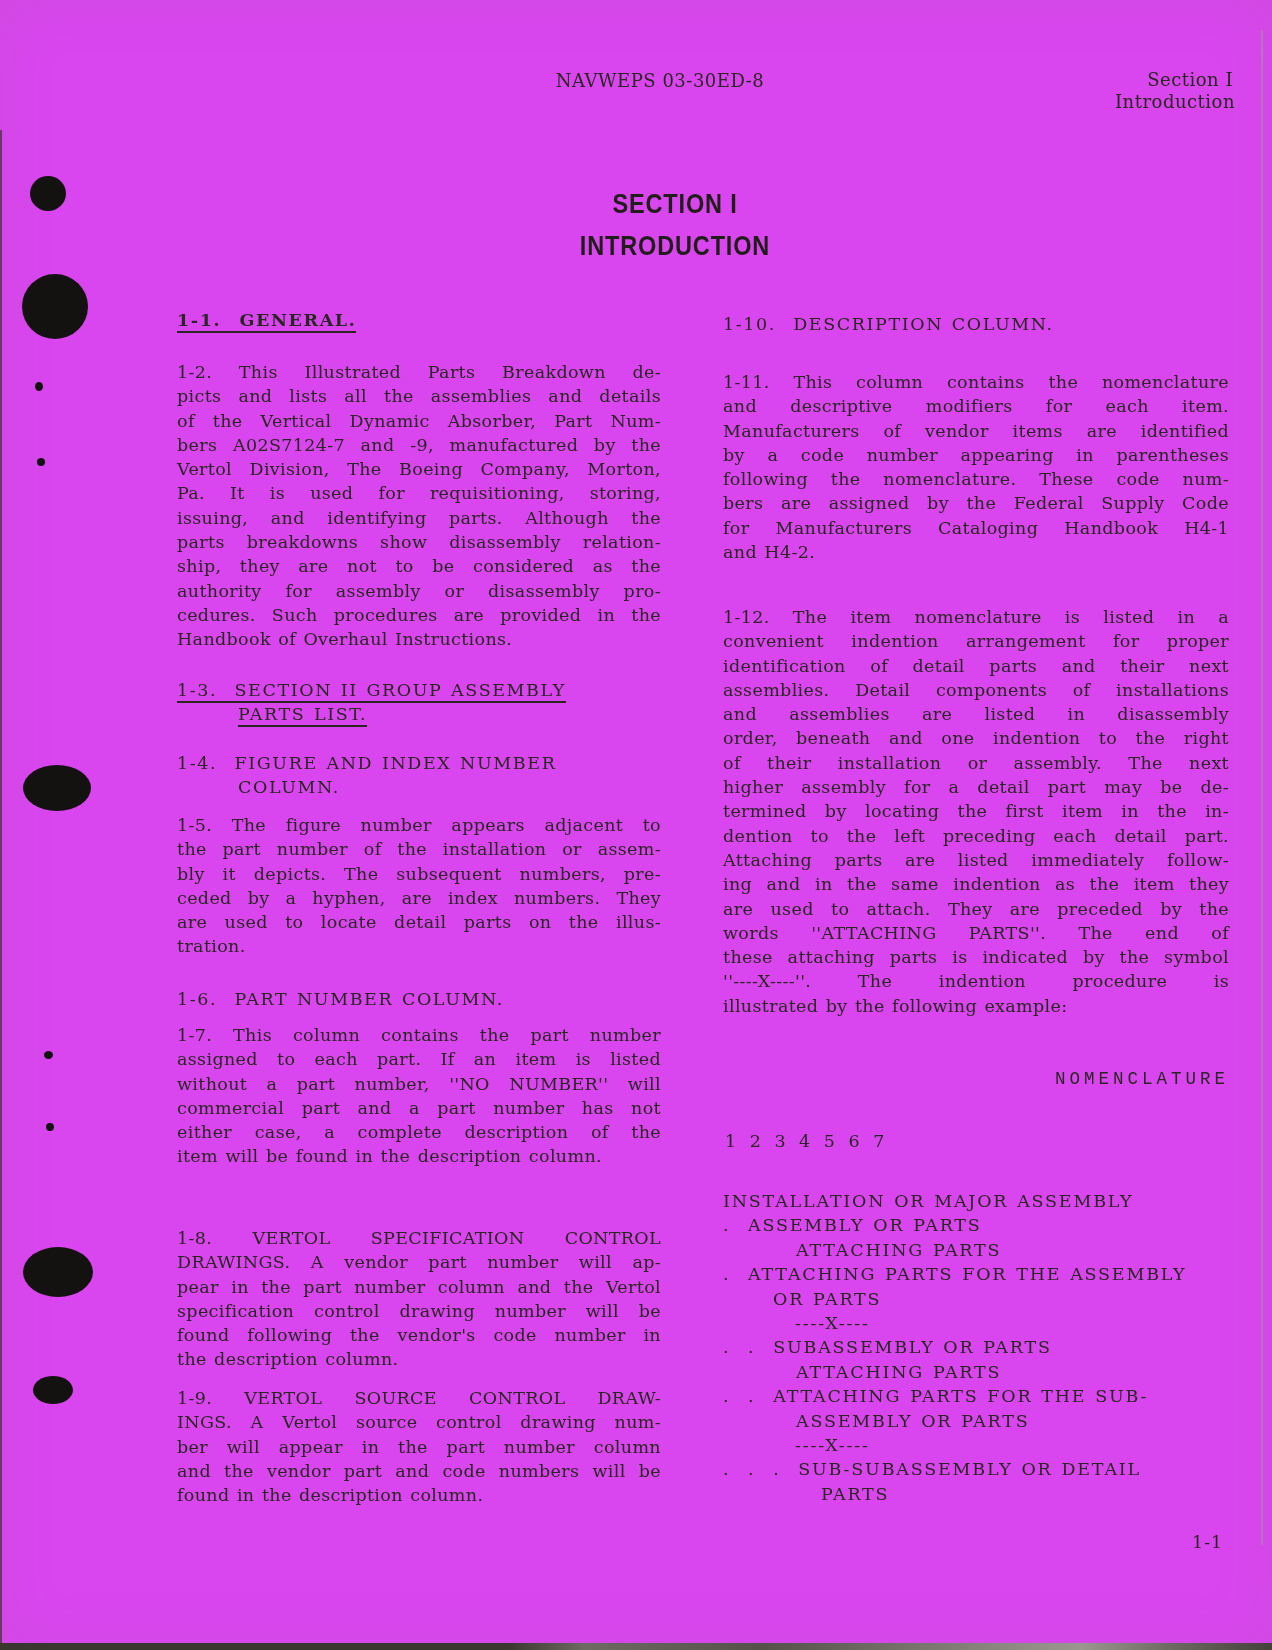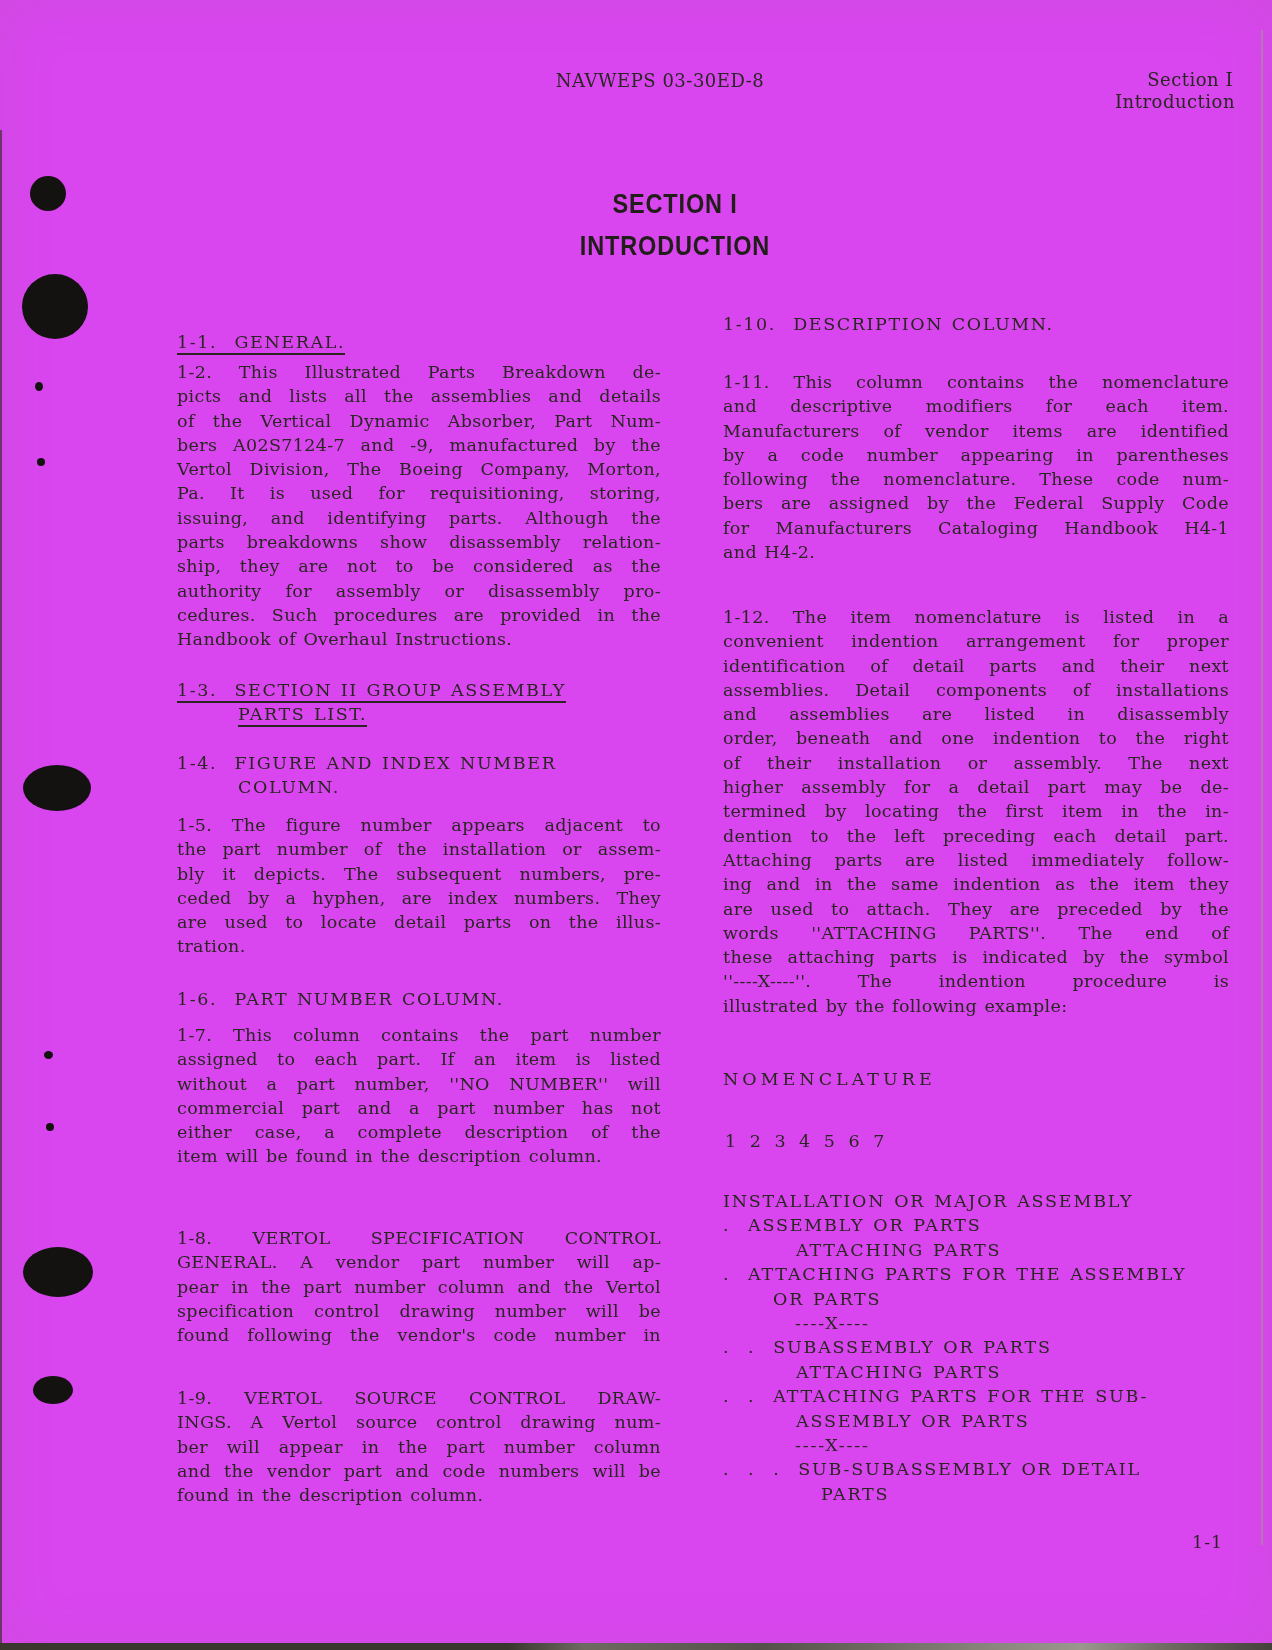--- a/index.html
+++ b/index.html
@@ -30,33 +30,33 @@
   #title2{left:675px;top:232px;}
   
   .blk{position:absolute;font-size:17.5px;line-height:24.3px;word-spacing:1.5px;letter-spacing:0.35px;}
   .lcol{left:177px;width:484px;}
   .rcol{left:723px;width:506px;}
   .tline{text-align:justify;text-align-last:justify;}
   .tline.last{text-align-last:left;}
   .hline{white-space:pre;letter-spacing:1.6px;}
   .u{border-bottom:2px solid #2a2722;padding-bottom:1px;}
   .indent2{margin-left:61px;}
-  #h11{top:330px;}
+  #h11{top:308px;font-weight:bold;}
   #p12{top:360px;}
   #h13{top:678px;}
   #h14{top:751px;}
   #p15{top:813px;}
   #h16{top:987px;}
   #p17{top:1023px;}
   #p18{top:1226px;}
   #p19{top:1386px;}
   #h110{top:312px;}
   #p111{top:370px;}
   #p112{top:605px;}
-  #nomen{top:1067px;text-align:left;letter-spacing:4px;white-space:pre;}
+  #nomen{top:1067px;text-align:right;letter-spacing:4px;white-space:pre;font-family:Liberation Mono, monospace;}
   #digits{top:1129px;margin-left:2px;white-space:pre;word-spacing:7px;letter-spacing:0.5px;}
   #example{top:1189px;}
   #example .tline{text-align:left;text-align-last:left;white-space:pre;letter-spacing:1.8px;line-height:24.4px;}
   #pagenum{left:1192px;top:1532px;font-size:17.5px;letter-spacing:1px;}
   
   .mark{position:absolute;background:#141210;border-radius:50%;}
   #m1{left:30px;top:176px;width:36px;height:35px;}
   #m2{left:22px;top:274px;width:66px;height:65px;}
   #m3{left:35px;top:382px;width:8px;height:9px;}
   #m4{left:37px;top:458px;width:8px;height:8px;}
@@ -124,24 +124,25 @@
   <div id="p17" class="blk lcol">
       <div class="tline">1-7.  This column contains the part number</div>
       <div class="tline">assigned to each part.  If an item is listed</div>
       <div class="tline">without a part number, ''NO NUMBER'' will</div>
       <div class="tline">commercial part and a part number has not</div>
       <div class="tline">either case, a complete description of the</div>
       <div class="tline last">item will be found in the description column.</div>
     </div>
   <div id="p18" class="blk lcol">
       <div class="tline">1-8.  VERTOL  SPECIFICATION  CONTROL</div>
-      <div class="tline">GENERAL.  A vendor part number will ap-</div>
+      <div class="tline">DRAWINGS.  A vendor part number will ap-</div>
       <div class="tline">pear in the part number column and the Vertol</div>
       <div class="tline">specification control drawing number will be</div>
       <div class="tline">found following the vendor's code number in</div>
+      <div class="tline last">the description column.</div>
     </div>
   <div id="p19" class="blk lcol">
       <div class="tline">1-9.  VERTOL  SOURCE  CONTROL  DRAW-</div>
       <div class="tline">INGS.  A Vertol source control drawing num-</div>
       <div class="tline">ber will appear in the part number column</div>
       <div class="tline">and the vendor part and code numbers will be</div>
       <div class="tline last">found in the description column.</div>
     </div>
 
   <div id="h110" class="blk rcol hline">1-10.  DESCRIPTION COLUMN.</div>

